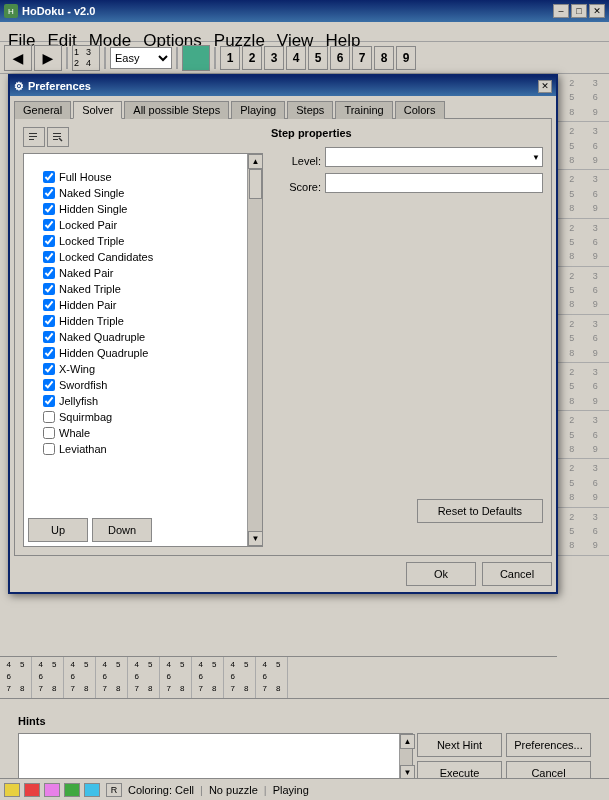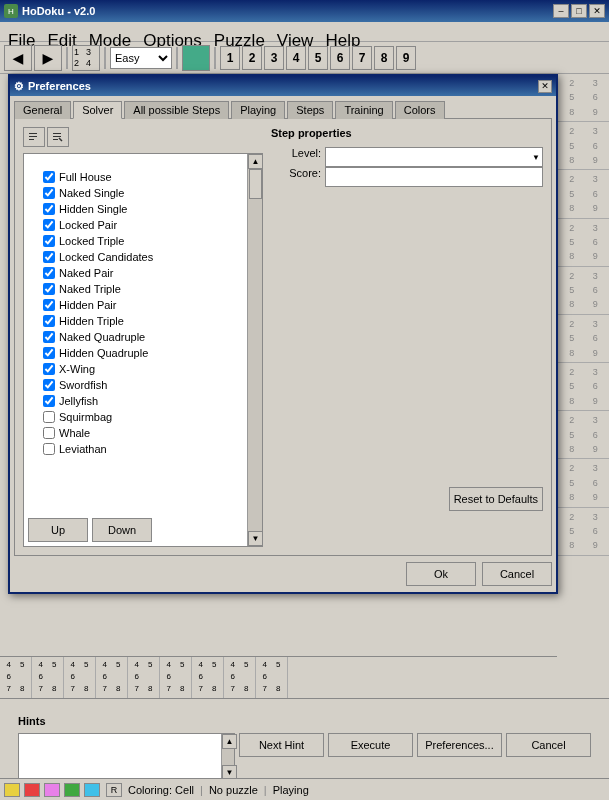--- a/index.html
+++ b/index.html
@@ -275,21 +275,22 @@
     .step-properties {
       flex: 1;
     }
     .step-properties-title {
       font-size: 11px;
       font-weight: bold;
       margin-bottom: 8px;
     }
     .prop-row {
       display: flex;
-      align-items: flex-start;
+      align-items: flex-end;
+      margin-bottom: 6px;
       gap: 4px;
     }
     .prop-label {
       width: 50px;
       font-size: 11px;
       text-align: right;
     }
     .prop-combo {
       flex: 1;
       height: 20px;
@@ -327,21 +328,21 @@
     .step-btn:disabled {
       color: #888;
       cursor: default;
     }
 
     .reset-btn {
       background: #d4d0c8;
       border: 1px solid #888;
       font-size: 11px;
       cursor: pointer;
-      padding: 3px 4px;
+      padding: 3px 20px;
       height: 24px;
       display: flex;
       align-items: center;
       justify-content: center;
     }
 
     
     .dialog-buttons {
       display: flex;
       justify-content: flex-end;
@@ -381,21 +382,21 @@
       padding: 14px;
       gap: 4px;
     }
     .hints-label {
       font-size: 11px;
       font-weight: bold;
       padding: 2px 4px;
     }
     .hints-buttons {
       display: flex;
-      flex-direction: row;
+      flex-direction: column;
       gap: 4px;
     }
     .hint-btn {
       width: 85px;
       height: 24px;
       background: #d4d0c8;
       border: 1px solid #888;
       font-size: 11px;
       cursor: pointer;
       display: flex;

